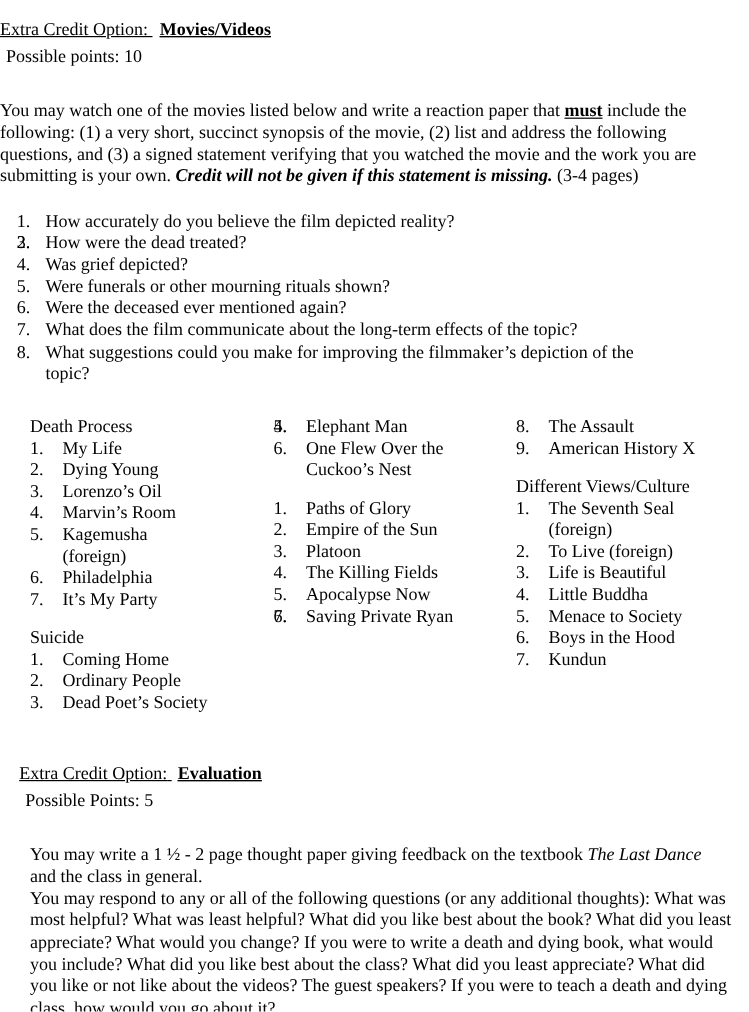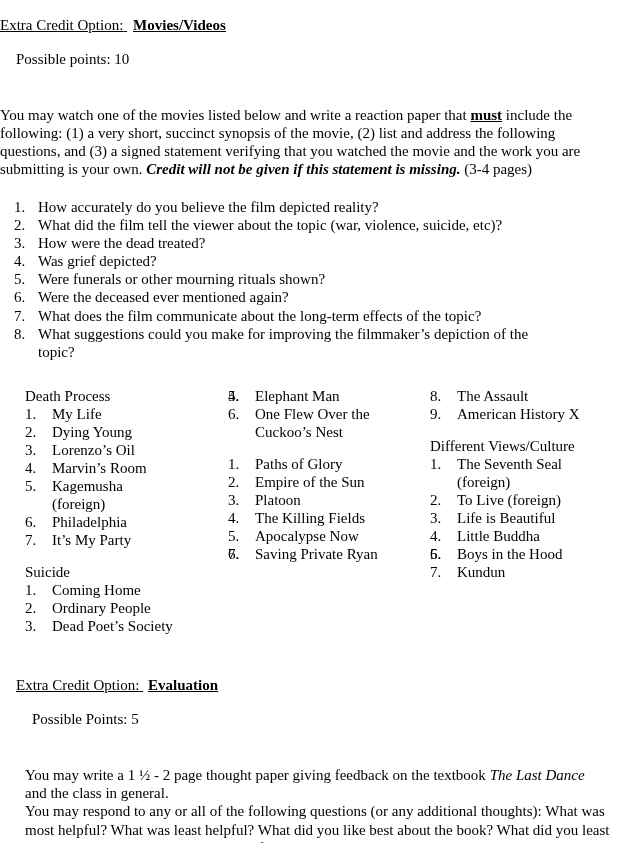--- a/index.html
+++ b/index.html
@@ -28,21 +28,21 @@
   .opt-head {
     text-decoration: underline;
     white-space: nowrap;
     margin: 0;
   }
   .opt-head .strong {
     font-weight: bold;
     text-decoration: underline;
   }
   .points {
-    margin: 16px;
+    margin: 5px;
     white-space: nowrap;
   }
 
   
   .para {
     margin: 0;
     text-align: left;
   }
   .u-bold {
     font-weight: bold;
@@ -134,21 +134,21 @@
     <div style="height:21px;"></div>
 
     <p class="para" style="width:615px;">
       <span>You may watch one of the movies listed below and write a reaction paper that </span><span class="u-bold">must</span><span> include the following: (1) a very short, succinct synopsis of the movie, (2) list and address the following questions, and (3) a signed statement verifying that you watched the movie and the work you are submitting is your own. </span><span class="bi">Credit will not be given if this statement is missing.</span><span> (3-4 pages)</span>
     </p>
 
     <div style="height:19px;"></div>
 
     <ol class="qlist" id="questions-list">
         <li><span class="num">1.</span><span>How accurately do you believe the film depicted reality?</span></li>
-        <li><span class="num">2.</span><span>What did the film tell the viewer about the topic (war, violence, suicide, etc)?</span></li>
+        <li><span class="num">2.</span></li>
         <li><span class="num">3.</span><span>How were the dead treated?</span></li>
         <li><span class="num">4.</span><span>Was grief depicted?</span></li>
         <li><span class="num">5.</span><span>Were funerals or other mourning rituals shown?</span></li>
         <li><span class="num">6.</span><span>Were the deceased ever mentioned again?</span></li>
         <li><span class="num">7.</span><span>What does the film communicate about the long-term effects of the topic?</span></li>
         <li><span class="num">8.</span><span>What suggestions could you make for improving the filmmaker’s depiction of the topic?</span></li>
       </ol>
 
     <div style="height:22px;"></div>
 
@@ -275,20 +275,21 @@
             <li>
               <span class="num">3.</span>
               <span class="cont">Life is Beautiful</span>
             </li>
             <li>
               <span class="num">4.</span>
               <span class="cont">Little Buddha</span>
             </li>
             <li>
               <span class="num">5.</span>
+              <span class="cont">Menace to Society</span>
             </li>
             <li>
               <span class="num">6.</span>
               <span class="cont">Boys in the Hood</span>
             </li>
             <li>
               <span class="num">7.</span>
               <span class="cont">Kundun</span>
             </li>
           </ul>

